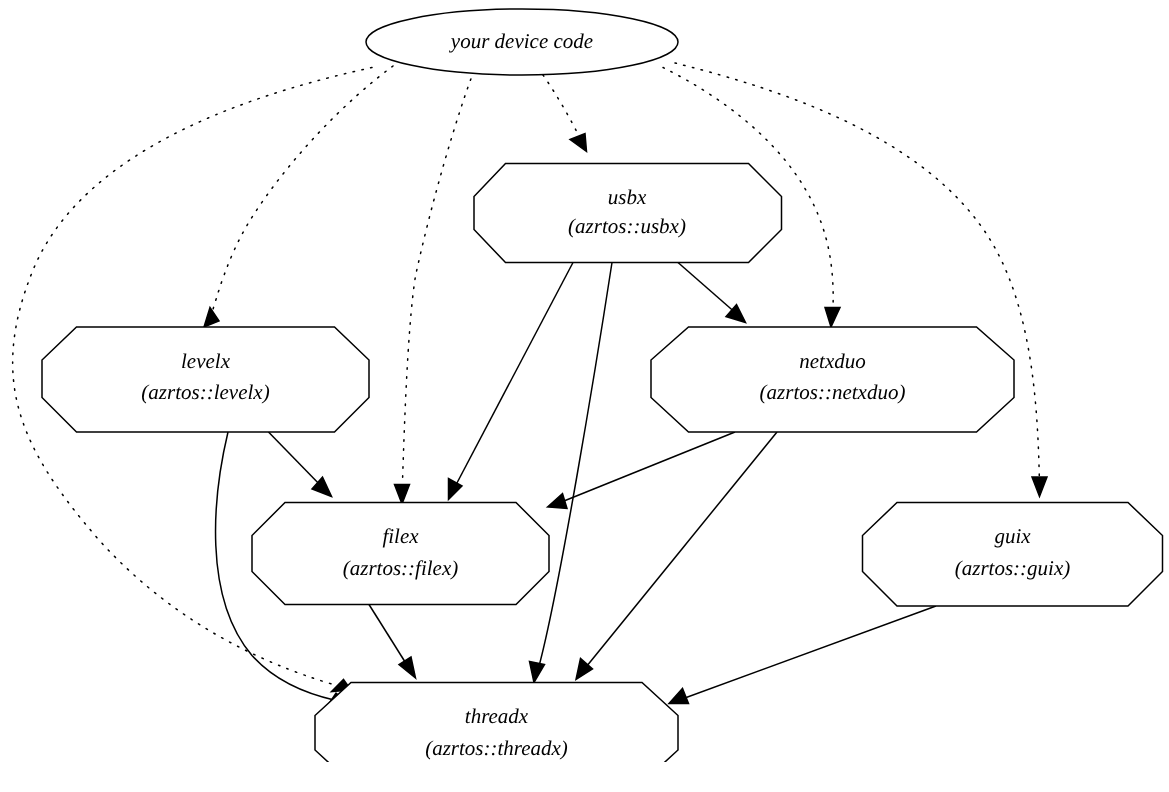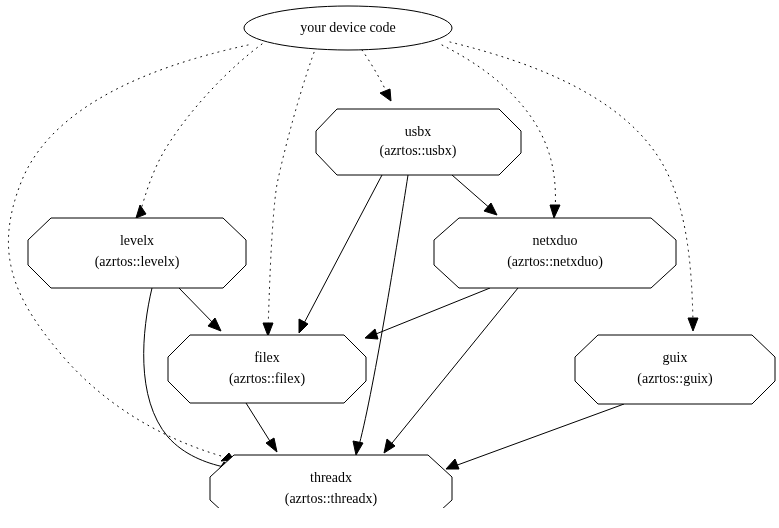--- a/index.html
+++ b/index.html
@@ -10,20 +10,21 @@
   }
   body {
     font-family: "Liberation Serif", serif;
   }
   #canvas {
     position: relative;
     width: 779px;
     height: 508px;
     background: #ffffff;
     overflow: hidden;
+    font-style: italic;
   }
   #graph-svg {
     position: absolute;
     top: 0;
     left: 0;
     width: 779px;
     height: 528px;
   }
   .node-shape {
     fill: #ffffff;

